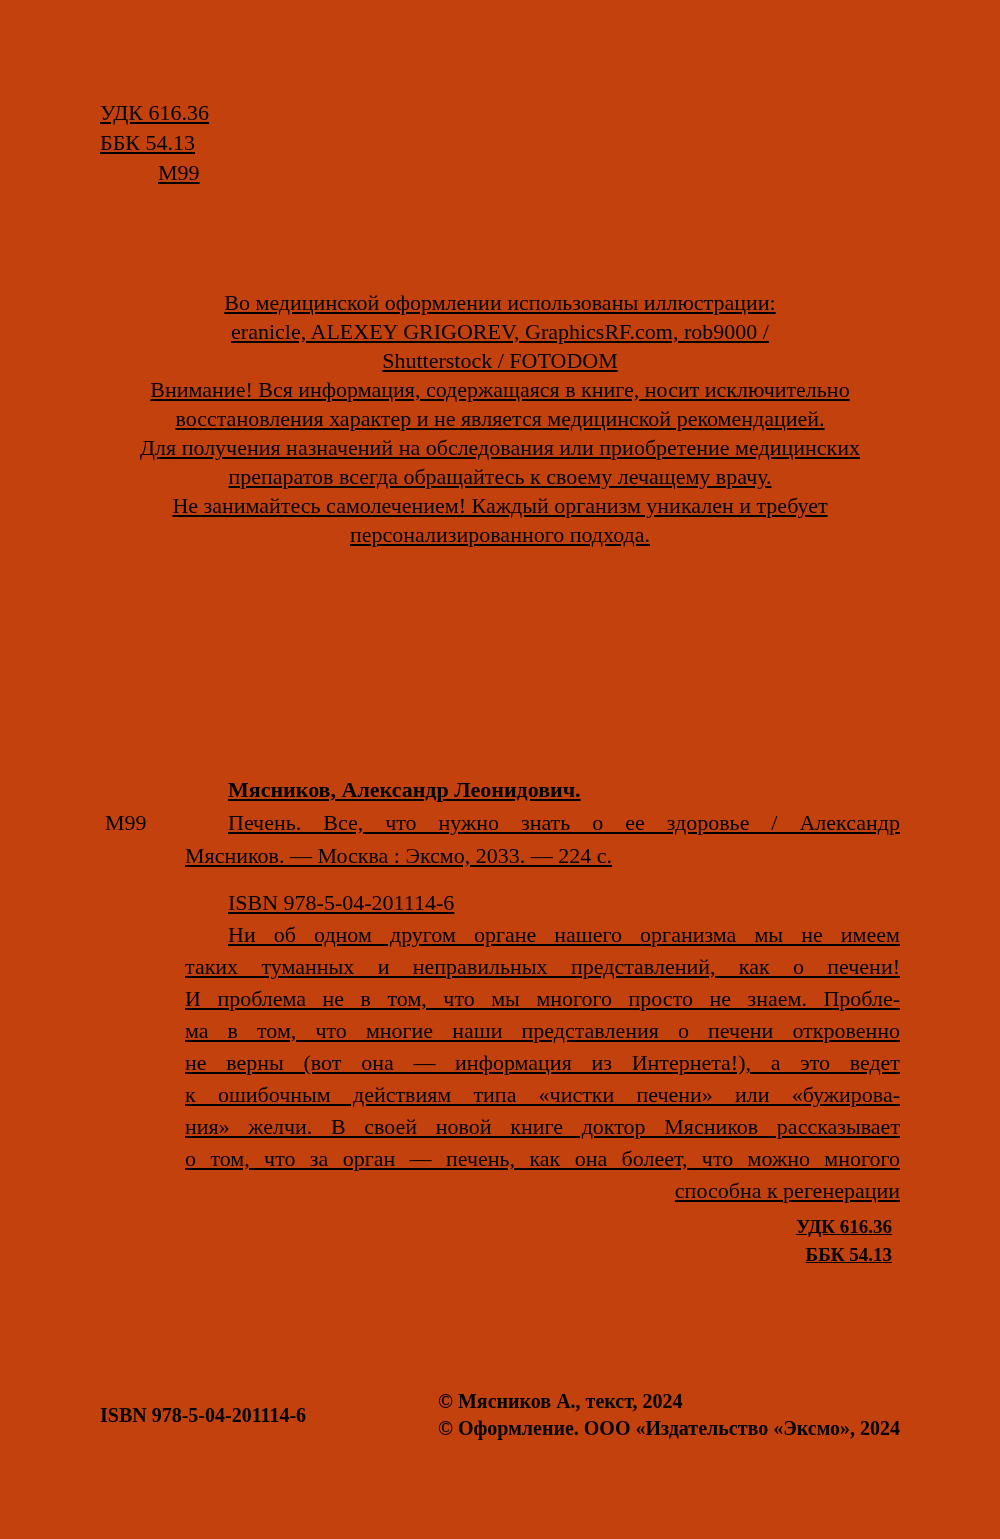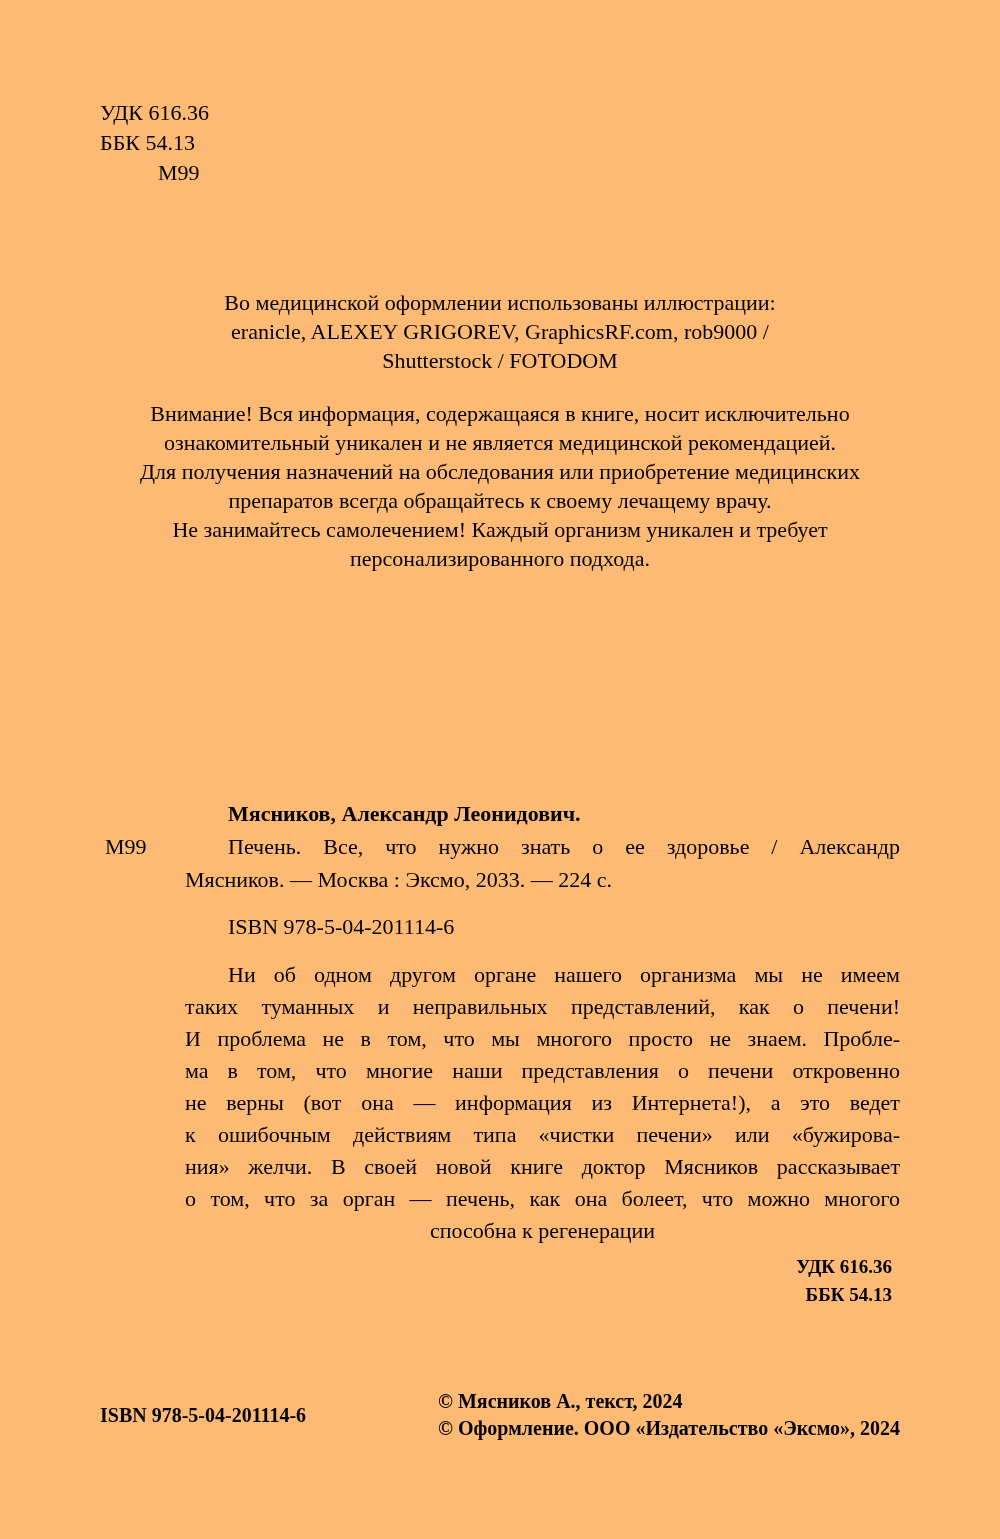--- a/index.html
+++ b/index.html
@@ -1,47 +1,48 @@
 <!DOCTYPE html>
 <html><head>
 <meta charset="utf-8">
 <style>
   html, body { margin: 0; padding: 0; background: #e8e8e8; }
   .page {
     position: relative;
     width: 1000px;
     height: 1539px;
     margin: 0 auto;
-    background: #fdba74;
+    background: #c2410c;
     color: #000000;
     font-family: "Liberation Serif", "DejaVu Serif", serif;
     font-size: 22px;
     padding: 98px 100px 0 100px;
     box-sizing: border-box;
     overflow: hidden;
+    text-decoration: underline;
   }
   .top-codes { line-height: 30px; }
   .author-sign { padding-left: 58px; }
 
   .center-block { text-align: center; line-height: 29px; }
   .illustrations { margin-top: 100px; }
-  .disclaimer { margin-top: 24px; }
+  .disclaimer { }
 
   .catalog { margin-top: 224px; position: relative; line-height: 33px; }
   .catalog-code { position: absolute; left: 5px; top: 33px; }
   .catalog-body { padding-left: 85px; }
   .catalog-author { font-weight: bold; padding-left: 43px; }
   .just { text-align: justify; text-align-last: justify; }
   .indent { padding-left: 43px; }
   .catalog-isbn { margin-top: 14px; padding-left: 43px; }
 
-  .annotation { margin-top: 16px; padding-left: 85px; line-height: 32px; }
+  .annotation { margin-top: 0; padding-left: 85px; line-height: 32px; }
   .ann-line { text-align: justify; text-align-last: justify; }
   .ann-line.indent { padding-left: 43px; }
-  .ann-last { text-align: center; }
+  .ann-last { text-align: right; }
 
   .bottom-codes {
     margin-top: 6px;
     text-align: right;
     font-weight: bold;
     font-size: 19px;
     line-height: 28px;
     padding-right: 8px;
   }
 
@@ -70,21 +71,21 @@
   </div>
 
   <div class="center-block illustrations">
     <div>Во медицинской оформлении использованы иллюстрации:</div>
     <div>eranicle, ALEXEY GRIGOREV, GraphicsRF.com, rob9000 /</div>
     <div>Shutterstock / FOTODOM</div>
   </div>
 
   <div class="center-block disclaimer">
     <div>Внимание! Вся информация, содержащаяся в книге, носит исключительно</div>
-    <div>ознакомительный уникален и не является медицинской рекомендацией.</div>
+    <div>восстановления характер и не является медицинской рекомендацией.</div>
     <div>Для получения назначений на обследования или приобретение медицинских</div>
     <div>препаратов всегда обращайтесь к своему лечащему врачу.</div>
     <div>Не занимайтесь самолечением! Каждый организм уникален и требует</div>
     <div>персонализированного подхода.</div>
   </div>
 
   <div class="catalog">
     <span class="catalog-code">М99</span>
     <div class="catalog-body">
       <div class="catalog-author">Мясников, Александр Леонидович.</div>

